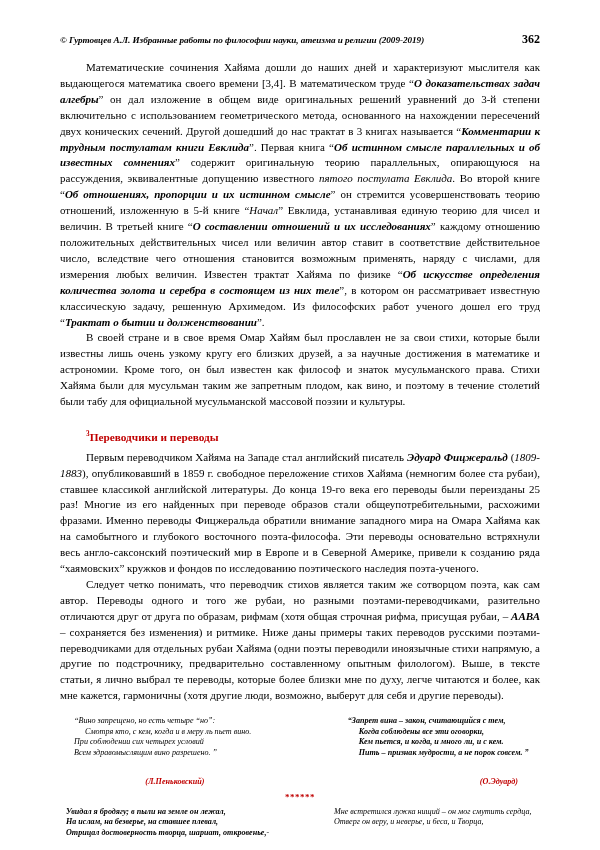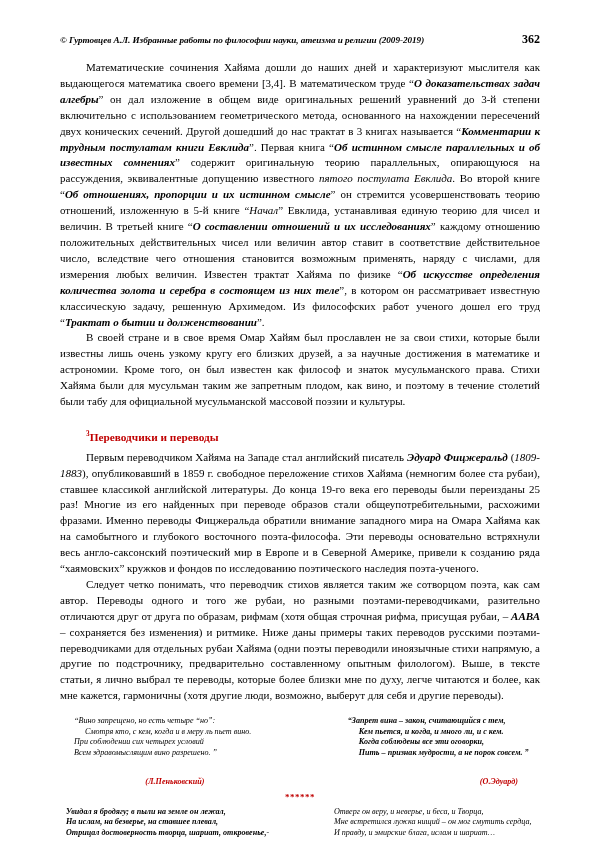--- a/index.html
+++ b/index.html
@@ -144,37 +144,36 @@
     <div class="poem-row">
       <div class="poem-col left">
         <div class="poem-line">“Вино запрещено, но есть четыре  “но”:</div>
         <div class="poem-line ind">Смотря кто, с кем, когда и в меру ль пьет вино.</div>
         <div class="poem-line">При соблюдении сих четырех условий</div>
         <div class="poem-line">Всем здравомыслящим вино разрешено. ”</div>
         <div class="poem-attr">(Л.Пеньковский)</div>
       </div>
       <div class="poem-col right">
         <div class="poem-line b">“Запрет вина – закон, считающийся с тем,</div>
+        <div class="poem-line b ind">Когда соблюдены все эти оговорки,</div>
         <div class="poem-line b ind">Кем пьется, и когда, и много ли, и с кем.</div>
-        <div class="poem-line b ind">Когда соблюдены все эти оговорки,</div>
         <div class="poem-line b ind">Пить – признак мудрости, а не порок совсем. ”</div>
         <div class="poem-attr right-attr">(О.Эдуард)</div>
       </div>
     </div>
 
     <div class="divider-stars">******</div>
 
     <div class="poem-row poem-row-2">
       <div class="poem-col left">
         <div class="poem-line b">Увидал я бродягу; в пыли на земле он лежал,</div>
         <div class="poem-line b">На ислам, на безверье, на ставшее плевал,</div>
         <div class="poem-line b">Отрицал достоверность творца, шариат, откровенье,-</div>
       </div>
       <div class="poem-col right">
+        <div class="poem-line">Мне встретился лужка нищий – он мог смутить сердца,</div>
         <div class="poem-line">Отверг он веру, и неверье, и беса, и Творца,</div>
-        <div class="poem-line">Мне встретился лужка нищий – он мог смутить сердца,</div>
-        <div class="poem-line">И правду, и эмирские блага, ислам и шариат…</div>
       </div>
     </div>
 
   </div>
 
 </div>
 
 </body></html>

